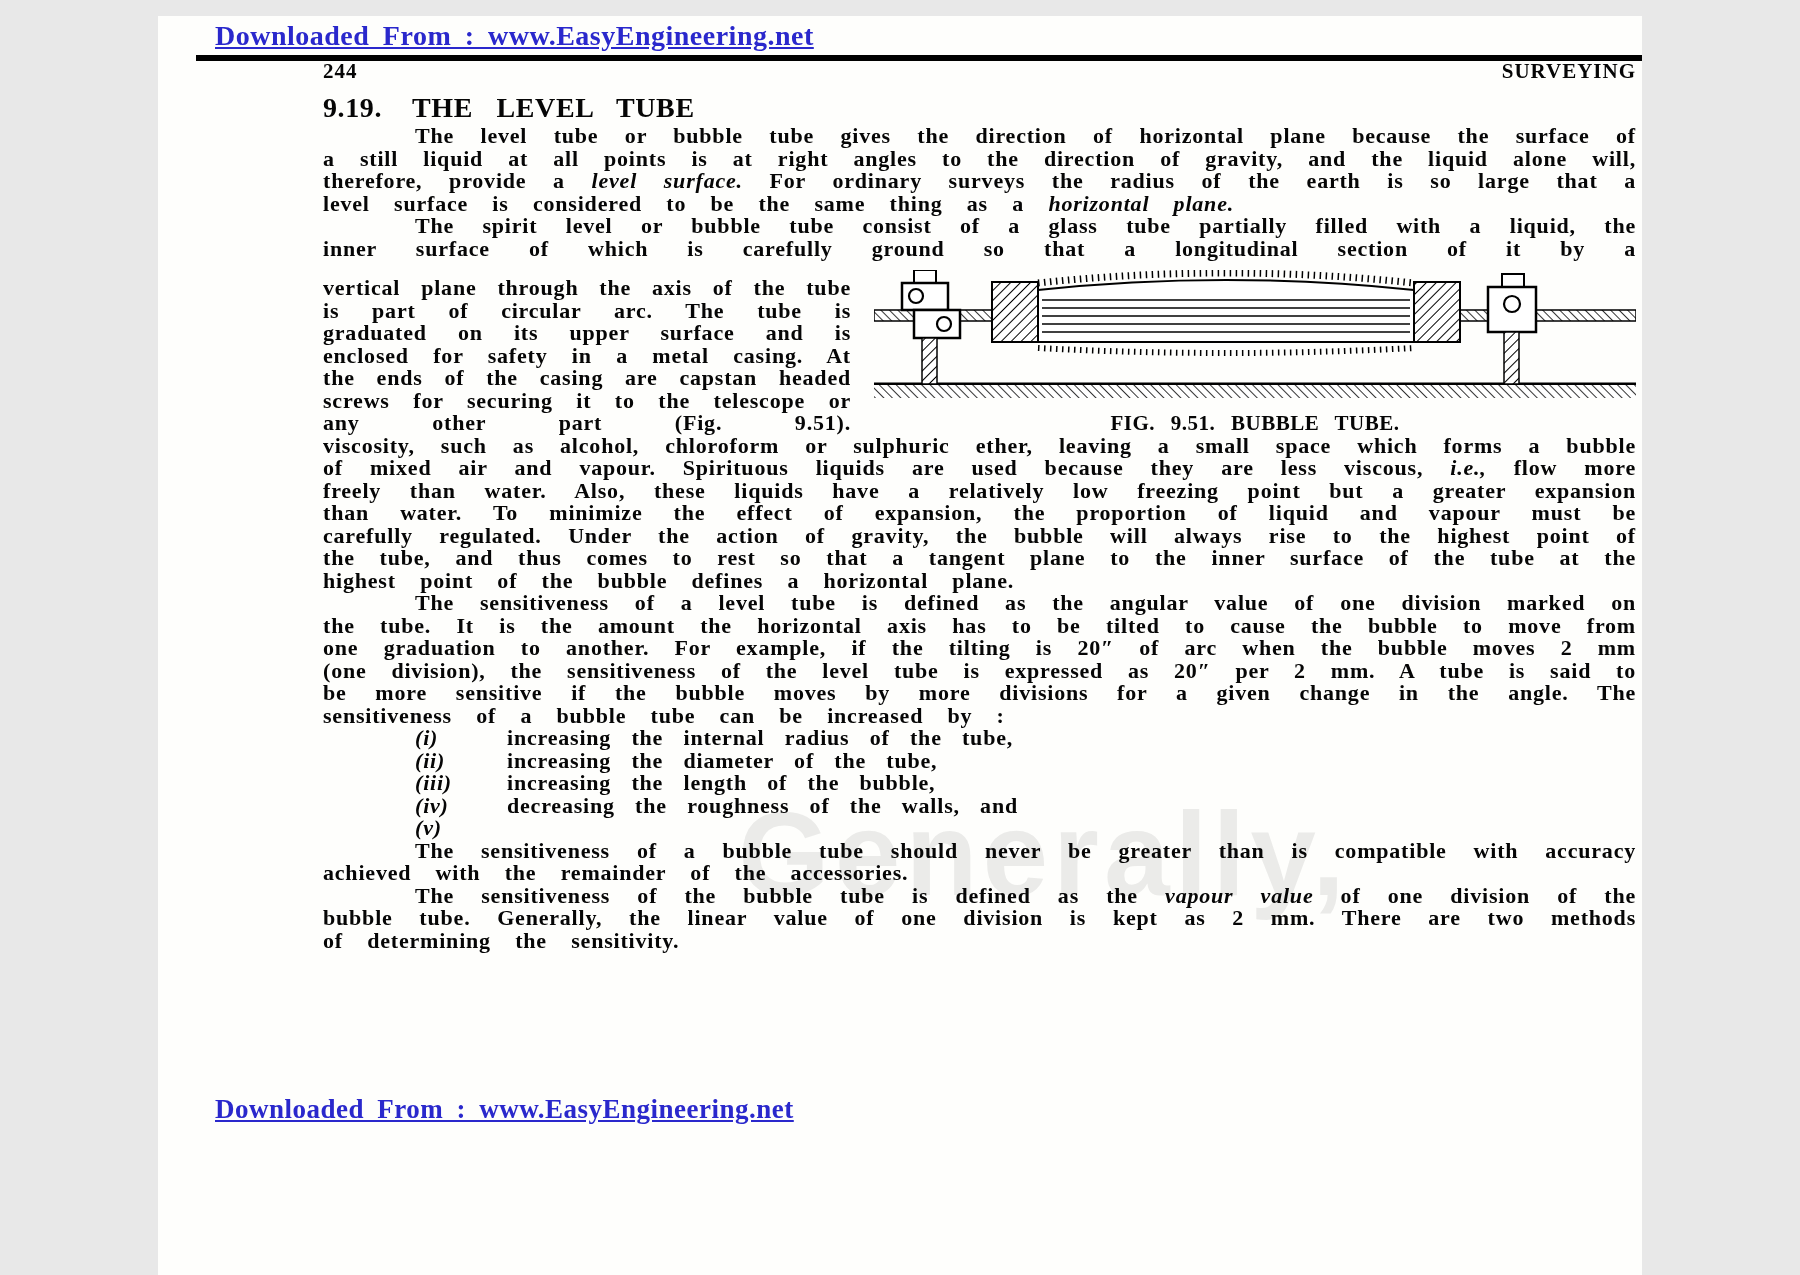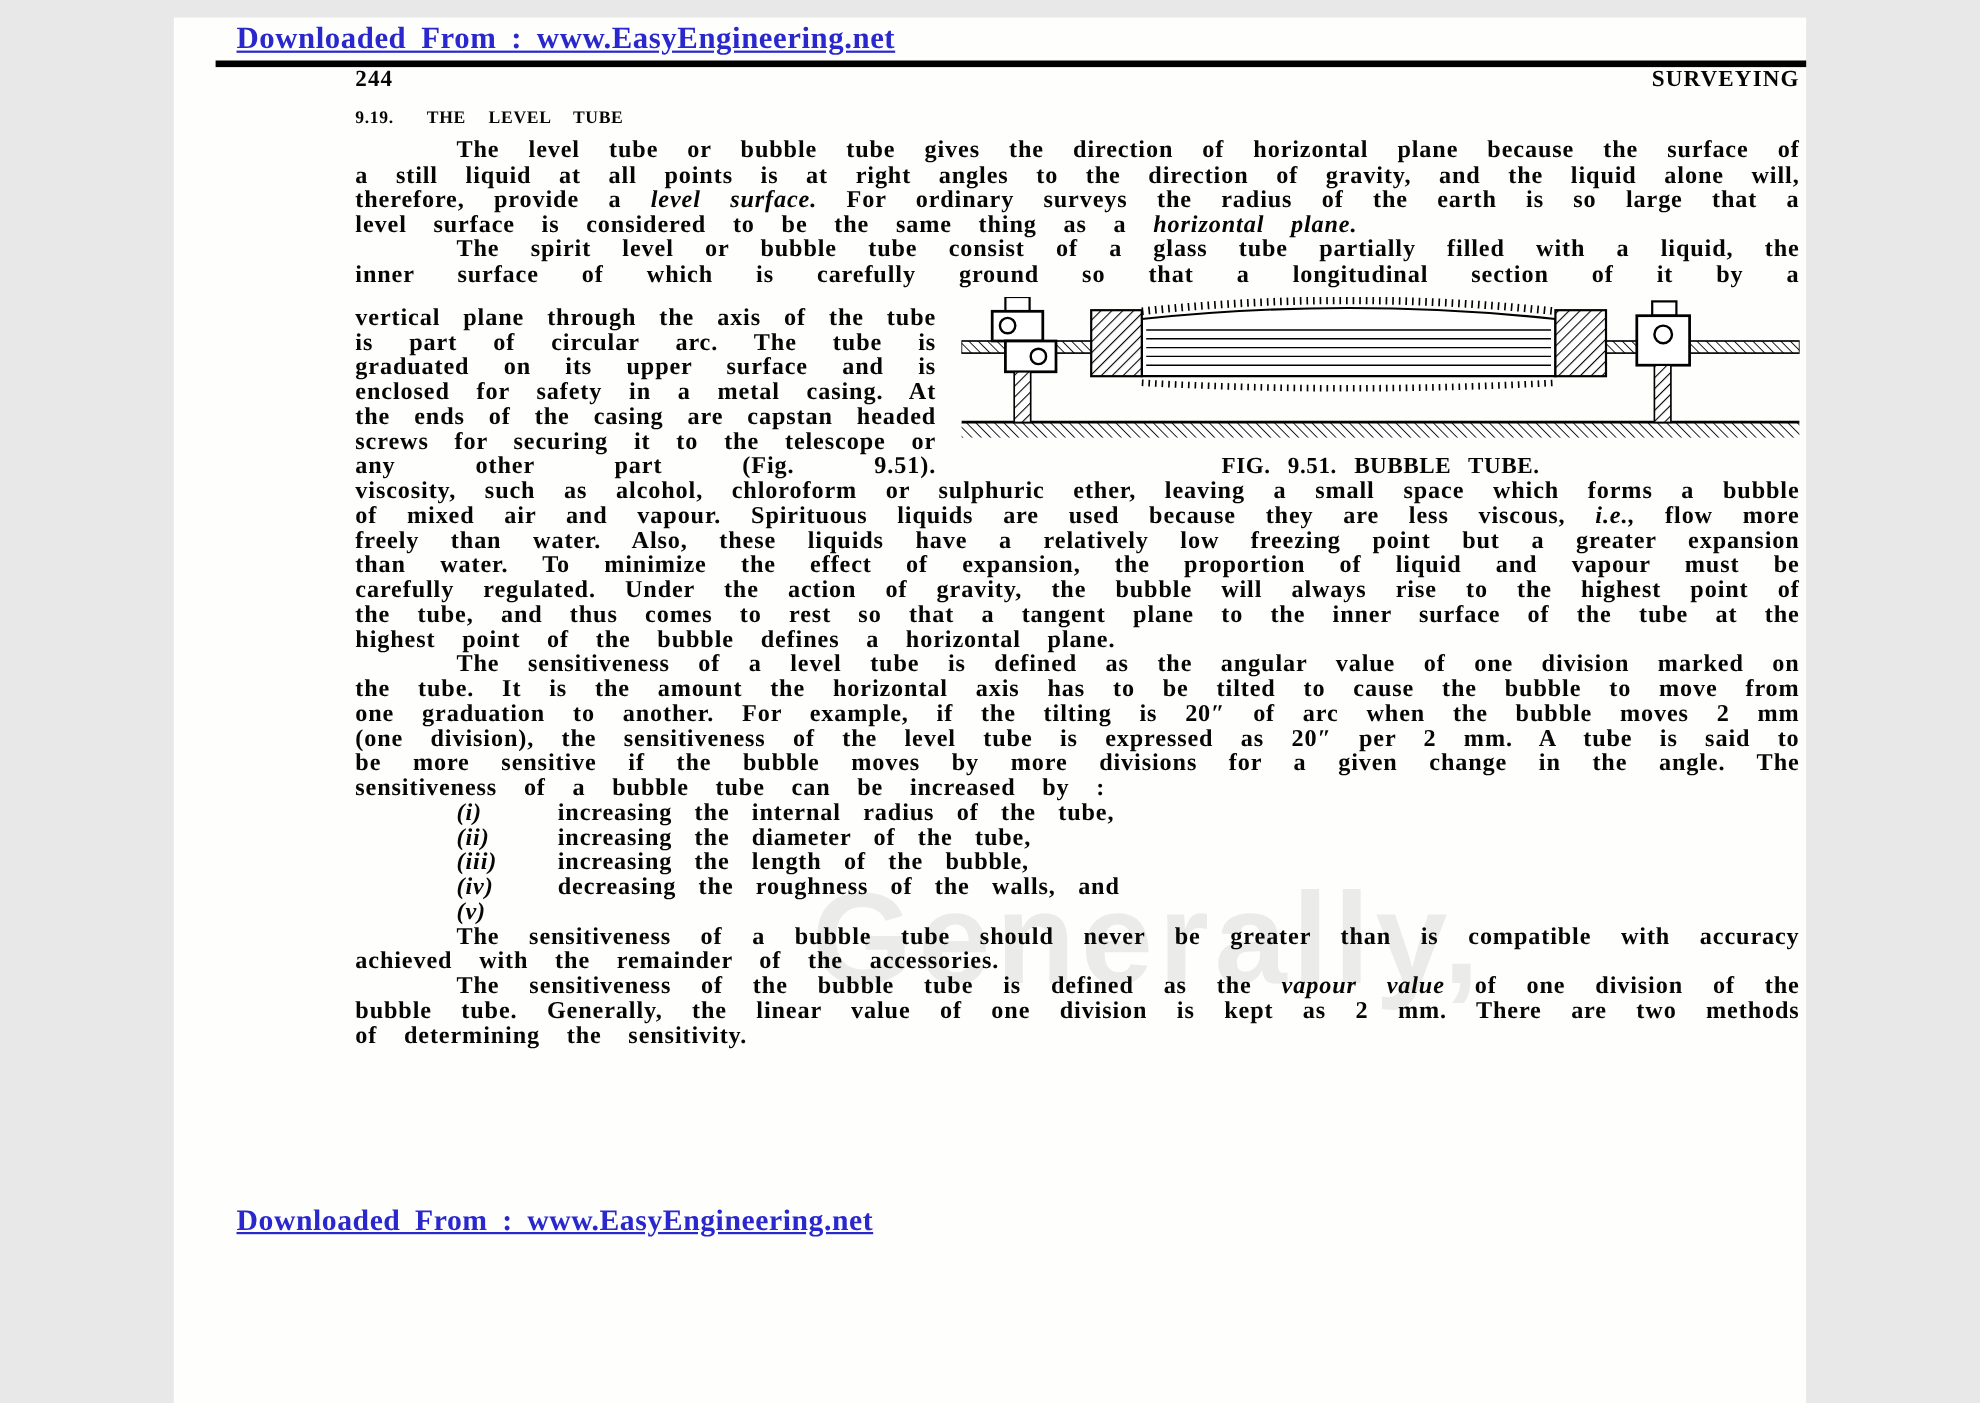--- a/index.html
+++ b/index.html
@@ -17,21 +17,21 @@
   .scan-vline { position:absolute; left:1772px; top:36px; width:3px; height:830px; background:#000; }
   .scan-mark-a { position:absolute; left:1754px; top:28px; width:5px; height:34px; background:#000; }
   .scan-mark-b { position:absolute; left:1763px; top:40px; width:4px; height:52px; background:#000; }
   .watermark {
     position:absolute; left:580px; top:770px; font-family:"Liberation Sans", sans-serif;
     font-weight:700; font-size:118px; color:rgba(70,70,70,0.10); letter-spacing:5px;
     pointer-events:none; white-space:nowrap;
   }
   .content { position:absolute; left:165px; top:44px; width:1313px; font-size:22px; line-height:22.5px; }
   .hdr-row { display:flex; justify-content:space-between; font-size:21px; letter-spacing:1px; }
-  .sec-heading { margin-top:14px; margin-bottom:6px; font-size:16px; letter-spacing:0.6px; }
+  .sec-heading { margin-top:14px; margin-bottom:6px; font-size:28px; letter-spacing:0.6px; }
   .sec-heading .num { margin-right:30px; }
   .sec-heading .ttl { word-spacing:16px; }
   .sec-heading.tight .ttl { word-spacing:8px; }
   p.body { margin:0; text-align:justify; word-spacing:18px; letter-spacing:0.8px; }
   p.jlast { text-align-last:justify; }
   .ind { text-indent:92px; }
   .it { font-style:italic; }
   .figrow { display:flex; align-items:flex-end; }
   .leftcol { width:528px; flex:0 0 auto; }
   .leftcol p.body { word-spacing:12px; }

